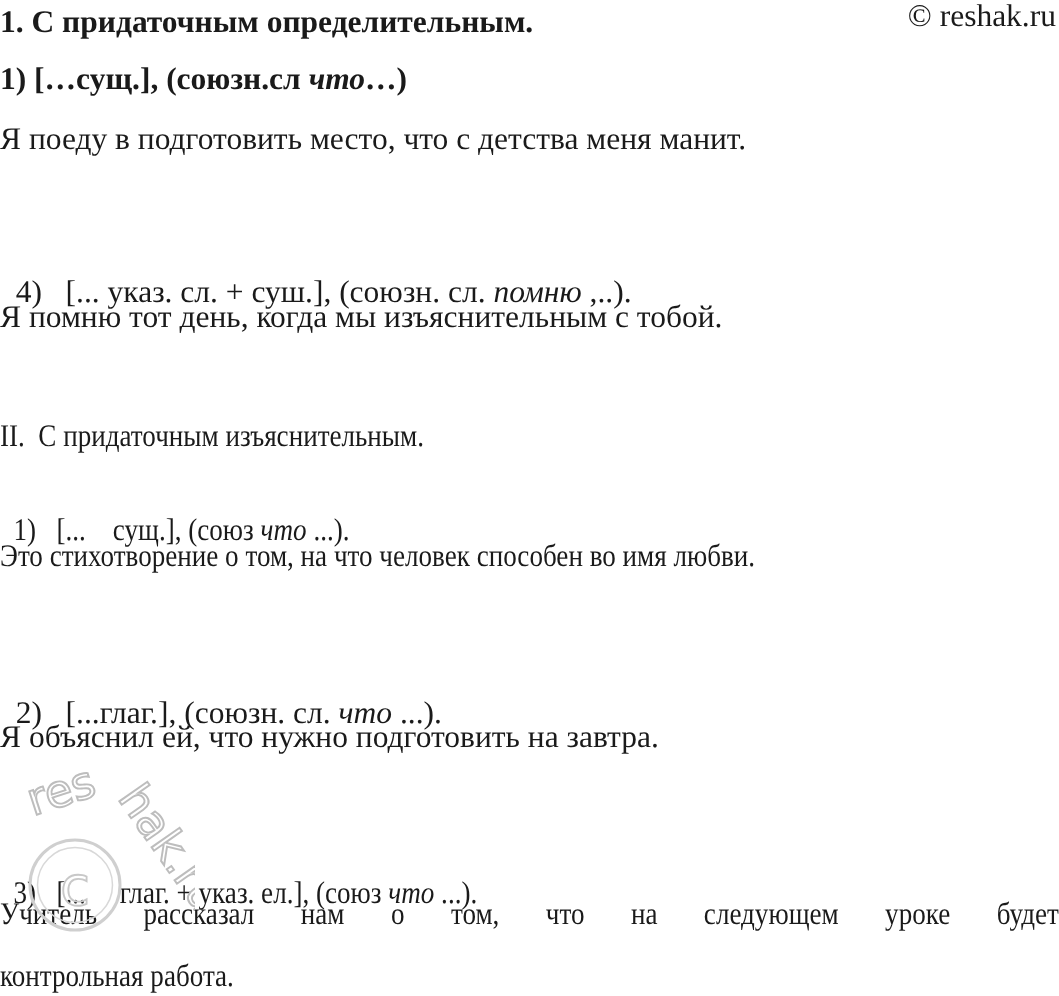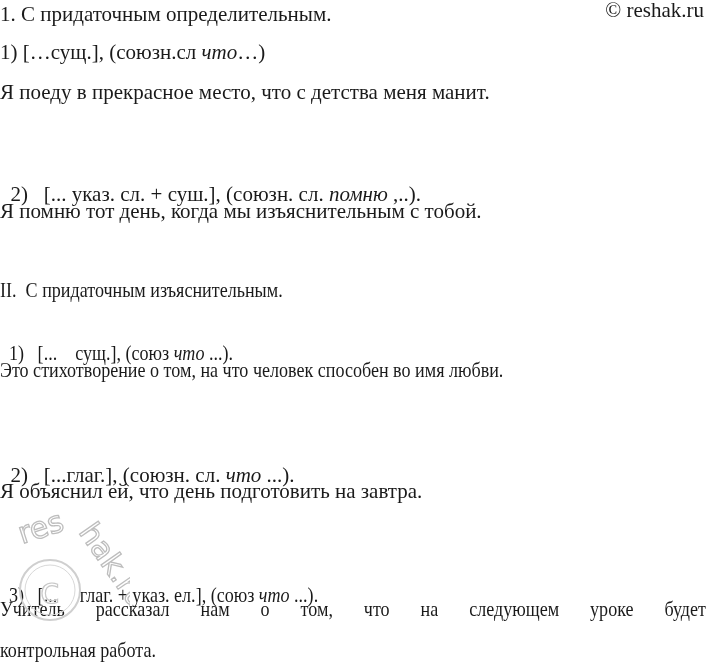--- a/index.html
+++ b/index.html
@@ -49,43 +49,43 @@
       width: 120px;
       height: 120px;
       pointer-events: none;
     }
   </style>
 </head>
 <body>
 
 <div class="copyright">© reshak.ru</div>
 
-<div class="line" style="top:2px;">1. С придаточным определительным.</div>
+<div class="line" style="top:2px;font-weight:bold;">1. С придаточным определительным.</div>
 
-<div class="line" style="top:40px;">
+<div class="line" style="top:40px;font-weight:bold;">
   <span>1) […сущ.], (союзн.сл </span><span class="it">что</span><span>…)</span>
 </div>
-<div class="line" style="top:80px;">Я поеду в прекрасное место, что с детства меня манит.</div>
+<div class="line" style="top:80px;">Я поеду в подготовить место, что с детства меня манит.</div>
 
 <div class="line" style="top:158px; white-space:pre;">
-  <span>2)   [... указ. сл. + суш.], (союзн. сл. </span><span class="it">помню</span><span> ,..).</span>
+  <span>4)   [... указ. сл. + суш.], (союзн. сл. </span><span class="it">помню</span><span> ,..).</span>
 </div>
 <div class="line" style="top:199px;">Я помню тот день, когда мы изъяснительным с тобой.</div>
 
 <div class="line condensed" style="top:278px; white-space:pre;">II.  С придаточным изъяснительным.</div>
 
 <div class="line condensed" style="top:317px; white-space:pre;">
   <span>1)   [...    сущ.], (союз </span><span class="it">что</span><span> ...).</span>
 </div>
 <div class="line condensed" style="top:358px;">Это стихотворение о том, на что человек способен во имя любви.</div>
 
 <div class="line" style="top:439px; white-space:pre;">
   <span>2)   [...глаг.], (союзн. сл. </span><span class="it">что</span><span> ...).</span>
 </div>
-<div class="line" style="top:479px;">Я объяснил ей, что день подготовить на завтра.</div>
+<div class="line" style="top:479px;">Я объяснил ей, что нужно подготовить на завтра.</div>
 
 <div class="line condensed" style="top:559px; white-space:pre;">
   <span>3)   [...     глаг. + указ. ел.], (союз </span><span class="it">что</span><span> ...).</span>
 </div>
 
 <div class="justify condensed" style="top:597px; width:821px;">
   <span>Учитель</span>
   <span>рассказал</span>
   <span>нам</span>
   <span>о</span>

